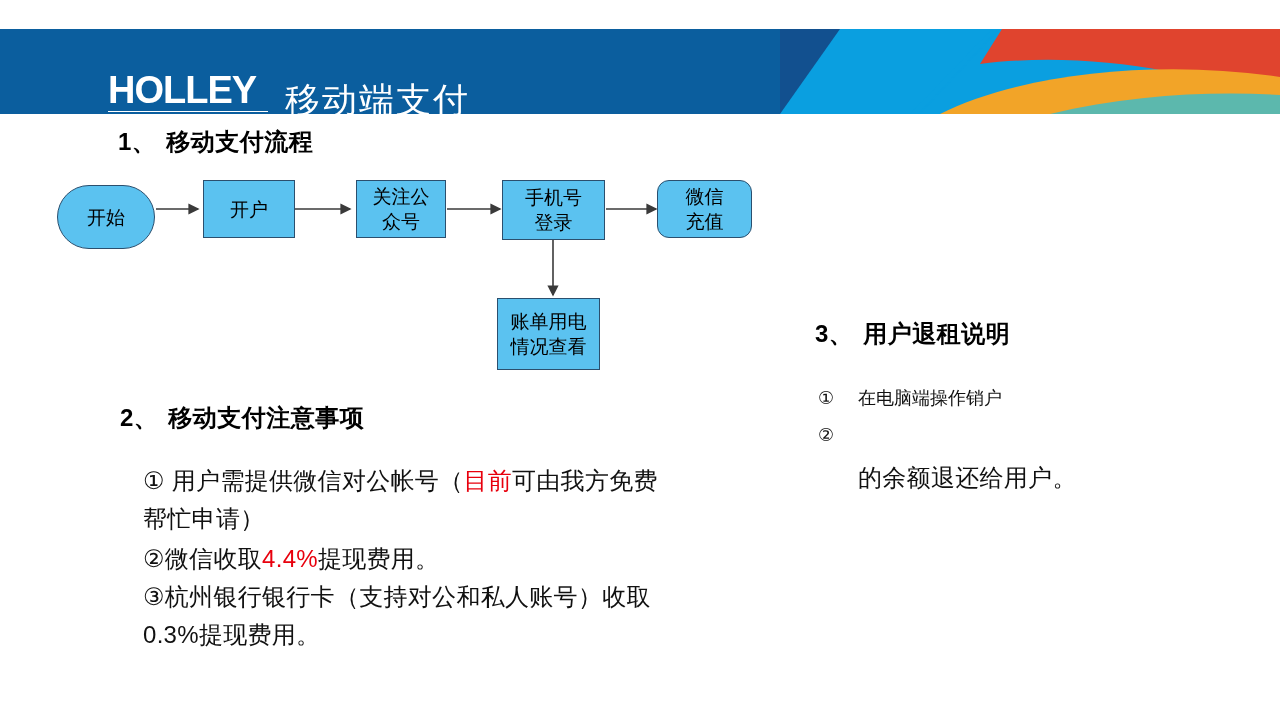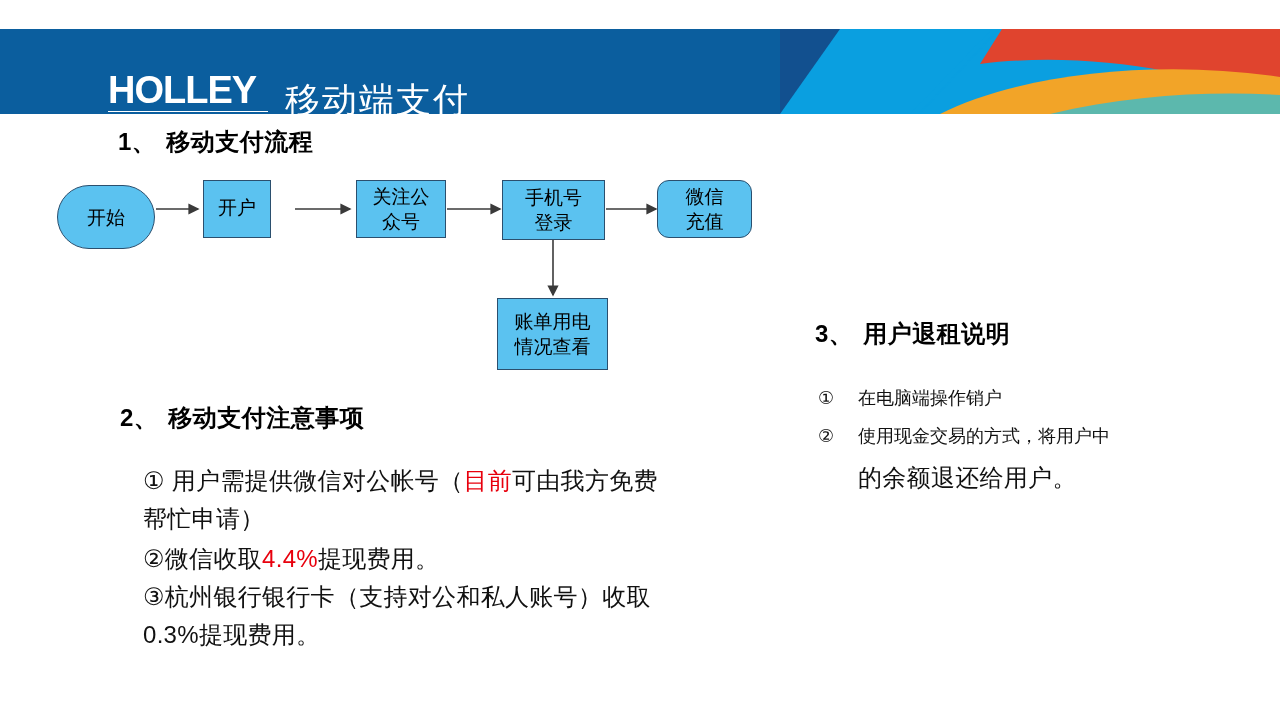--- a/index.html
+++ b/index.html
@@ -170,32 +170,32 @@
   </defs>
   <line x1="156" y1="209" x2="198" y2="209" stroke="#3a3a3a" stroke-width="1.6" marker-end="url(#arrowhead)"></line>
   <line x1="295" y1="209" x2="350" y2="209" stroke="#3a3a3a" stroke-width="1.6" marker-end="url(#arrowhead)"></line>
   <line x1="447" y1="209" x2="500" y2="209" stroke="#3a3a3a" stroke-width="1.6" marker-end="url(#arrowhead)"></line>
   <line x1="606" y1="209" x2="656" y2="209" stroke="#3a3a3a" stroke-width="1.6" marker-end="url(#arrowhead)"></line>
   <line x1="553" y1="240" x2="553" y2="295" stroke="#3a3a3a" stroke-width="1.6" marker-end="url(#arrowhead)"></line>
 </svg>
 
 <div class="flow-node oval" style="left:57px; top:185px; width:98px; height:64px;">开始</div>
 
-<div class="flow-node" style="left:203px; top:180px; width:68px; height:58px;font-family:Liberation Mono, monospace;">开户</div>
+<div class="flow-node" style="left:203px; top:180px; width:92px; height:58px;">开户</div>
 
 <div class="flow-node" style="left:356px; top:180px; width:90px; height:58px; white-space:pre-line;">关注公
 众号</div>
 
 <div class="flow-node" style="left:502px; top:180px; width:103px; height:60px; white-space:pre-line;">手机号
 登录</div>
 
 <div class="flow-node" style="left:657px; top:180px; width:95px; height:58px; white-space:pre-line;border-radius:12px;">微信
 充值</div>
 
-<div class="flow-node" style="left:497px; top:298px; width:111px; height:72px; white-space:pre-line;">账单用电
+<div class="flow-node" style="left:497px; top:298px; width:103px; height:72px; white-space:pre-line;">账单用电
 情况查看</div>
 
 <div class="section-heading" style="left:120px; top:402px;">
   <span class="sh-num">2、</span><span>移动支付注意事项</span>
 </div>
 
 <div class="body-line" style="left:143px; top:465px;">
   <span>① 用户需提供微信对公帐号（</span><span class="red">目前</span><span>可由我方免费</span>
 </div>
 
@@ -213,16 +213,15 @@
   <span class="sh-num">3、</span><span>用户退租说明</span>
 </div>
 
 <div class="num-item" style="left:818px; top:386px;">
   <span class="marker">①</span>
     <span>在电脑端操作销户</span>
 </div>
 
 <div class="num-item" style="left:818px; top:424px;">
   <span class="marker">②</span>
-    <span>使用现金交易的方式，将用户中</span>
 </div>
 
 <div class="body-line" style="left:858px; top:462px;">的余额退还给用户。</div>
 
 </body></html>

